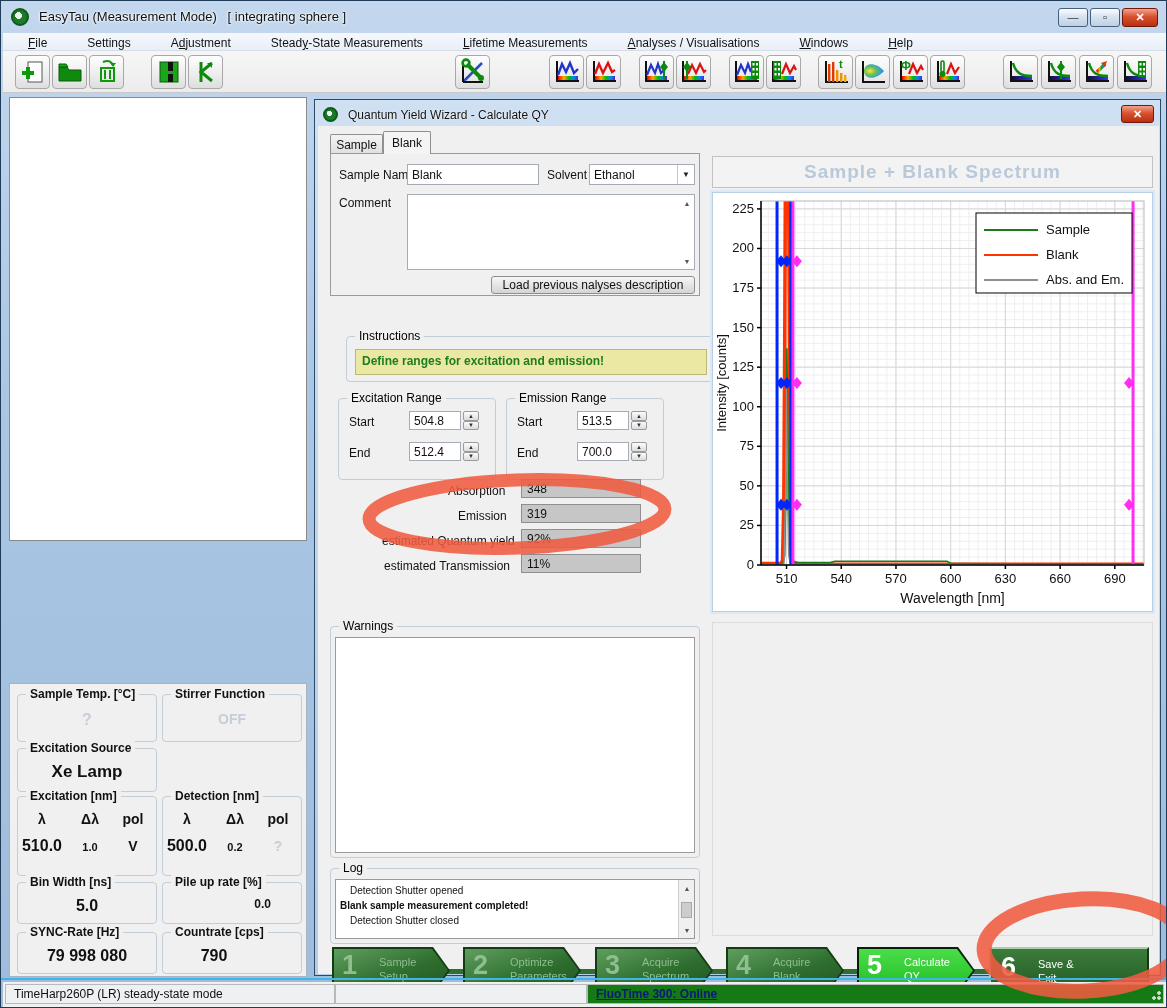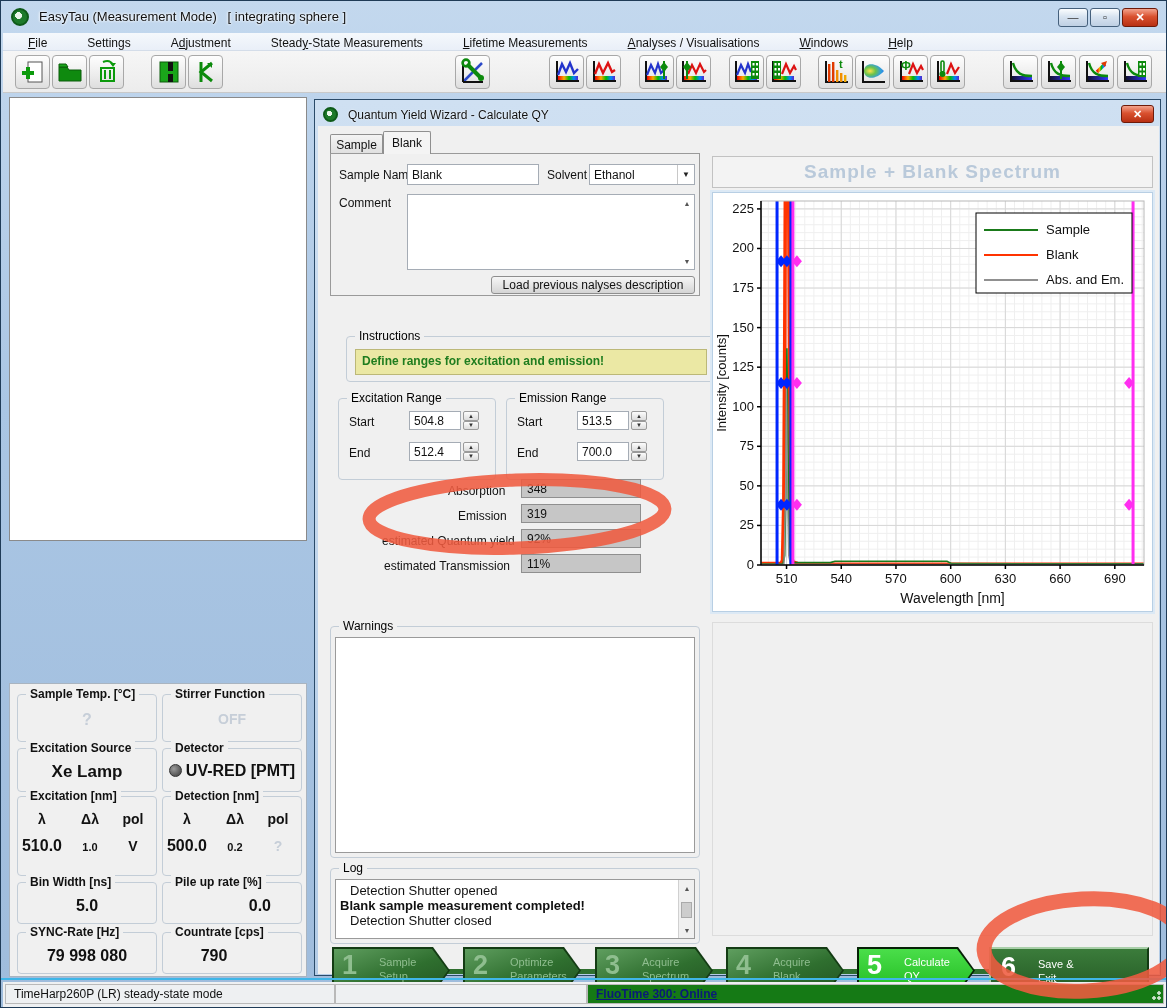--- a/index.html
+++ b/index.html
@@ -78,21 +78,21 @@
   .btn{position:absolute;border:1px solid #8e8e8e;border-radius:3px;font-size:12px;color:#111;
     background:linear-gradient(180deg,#f6f6f6,#e2e2e2 60%,#d4d4d4);display:flex;align-items:center;justify-content:center;}
   .yellow-note{position:absolute;left:8px;right:8px;top:12px;bottom:6px;background:#ebe8a4;
     border:1px solid #bcb878;font-size:12px;font-weight:bold;color:#1f7d1f;padding:4px 6px;}
   .spin{position:absolute;width:16px;display:flex;flex-direction:column;}
   .spin>div{flex:1;border:1px solid #9a9a9a;border-radius:2px;background:linear-gradient(180deg,#fcfcfc,#dcdcdc);
     font-size:6px;color:#333;display:flex;align-items:center;justify-content:center;}
   .ro-field{position:absolute;background:#c6c6c6;border:1px solid #8f8f8f;font-size:12px;color:#111;
     display:flex;align-items:center;padding:0 5px;}
   .white-box{position:absolute;background:#fff;border:1px solid #9a9a9a;}
-  .log-line{font-size:13px;color:#111;line-height:15px;padding-left:10px;}
+  .log-line{font-size:10px;color:#111;line-height:15px;padding-left:10px;}
   .log-line.bold{font-weight:bold;padding-left:0;}
   
   .chart-title-bar{position:absolute;left:394px;top:30px;width:441px;height:32px;background:#f3f3f3;
     border:1px solid #c2c2c2;display:flex;align-items:center;justify-content:center;
     font-size:19px;font-weight:bold;color:#b9c9da;letter-spacing:1px;}
   .chart-box{position:absolute;left:394px;top:66px;width:441px;height:420px;background:#fff;
     border:1px solid #b8cfe4;box-shadow:0 0 0 2px #dce9f5;}
   .lower-panel{position:absolute;left:394px;top:496px;width:441px;height:314px;background:#f0f0f0;
     border:1px solid #dcdcdc;}
   
@@ -383,24 +383,20 @@
       <div class="big-val pale" style="font-size:16px">?</div>
     </div>
     <div class="fset" style="left:152px;top:10px;width:140px;height:48px">
       <span class="legend b">Stirrer Function</span>
       <div class="big-val pale" style="font-size:14px">OFF</div>
     </div>
     <div class="fset" style="left:7px;top:64px;width:140px;height:44px">
       <span class="legend b">Excitation Source</span>
       <div class="big-val" style="top:13px;font-size:17px">Xe Lamp</div>
     </div>
-    <div class="fset" style="left:152px;top:64px;width:140px;height:44px">
-      <span class="legend b">Detector</span>
-      <div class="big-val" style="top:13px;font-size:16px;white-space:nowrap"><span class="det-dot"></span><span>UV-RED [PMT]</span></div>
-    </div>
     <div class="fset" style="left:7px;top:112px;width:140px;height:80px">
       <span class="legend b">Excitation  [nm]</span>
       <div class="lam-head">
           <span style="width:48px;text-align:center">λ</span>
           <span style="width:48px;text-align:center">Δλ</span>
           <span style="width:38px;text-align:center">pol</span>
         </div>
       <div class="lam-vals">
           <span style="width:48px;text-align:center;font-size:16px">510.0</span>
           <span style="width:48px;text-align:center;font-size:11px">1.0</span>
@@ -419,21 +415,21 @@
           <span style="width:48px;text-align:center;font-size:11px">0.2</span>
           <span class="pale" style="width:38px;text-align:center;font-size:14px">?</span>
         </div>
     </div>
     <div class="fset" style="left:7px;top:198px;width:140px;height:42px">
       <span class="legend b">Bin Width  [ns]</span>
       <div class="big-val" style="top:14px;font-size:16px">5.0</div>
     </div>
     <div class="fset" style="left:152px;top:198px;width:140px;height:42px">
       <span class="legend b">Pile up rate  [%]</span>
-      <div class="big-val" style="top:14px;font-size:16px;text-align:right;padding-right:30px">0.0</div>
+      <div class="big-val" style="top:14px;font-size:12px;text-align:right;padding-right:30px">0.0</div>
     </div>
     <div class="fset" style="left:7px;top:248px;width:140px;height:42px">
       <span class="legend b">SYNC-Rate  [Hz]</span>
       <div class="big-val" style="top:14px;font-size:16px">79 998 080</div>
     </div>
     <div class="fset" style="left:152px;top:248px;width:140px;height:42px">
       <span class="legend b">Countrate  [cps]</span>
       <div class="big-val" style="top:14px;font-size:16px;text-align:center;padding-right:36px">790</div>
     </div>
   </div>

